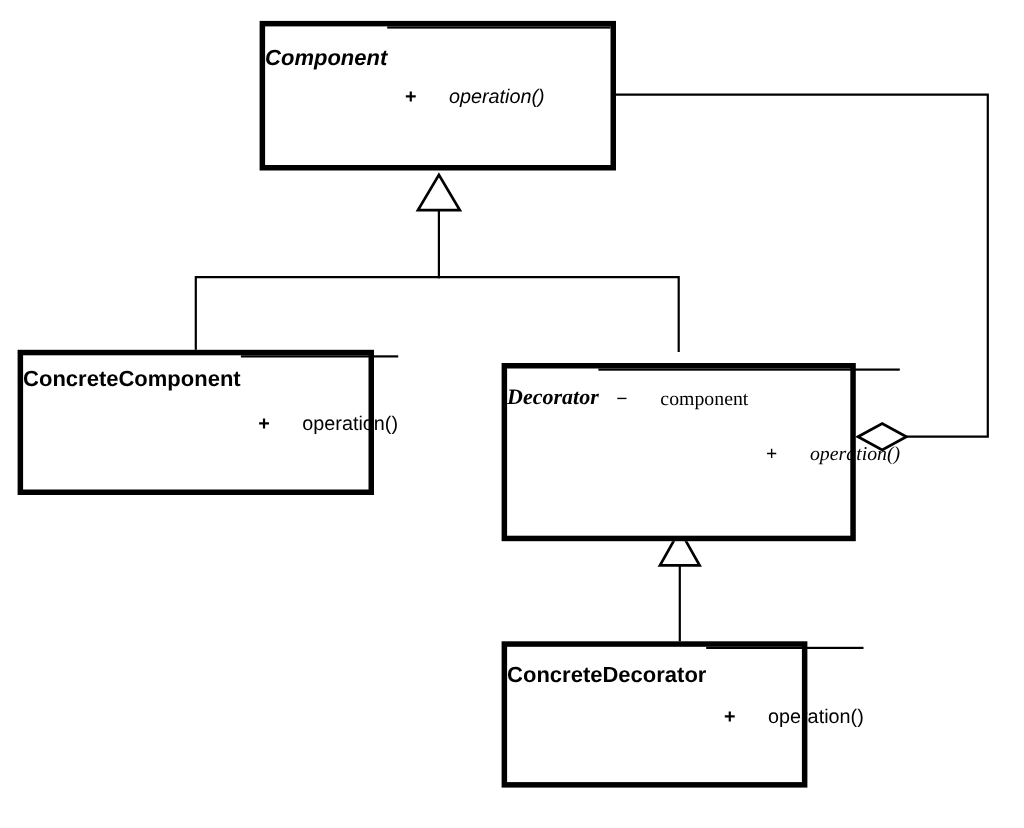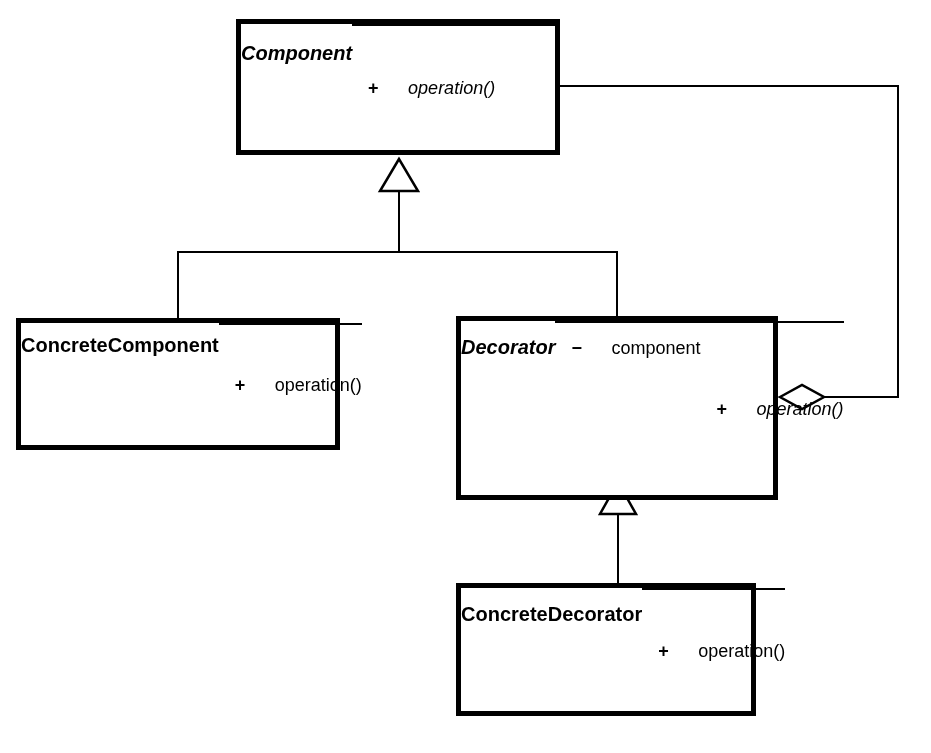--- a/index.html
+++ b/index.html
@@ -48,26 +48,26 @@
   #box-component          { left: 236px; top: 19px;  width: 324px; height: 136px; }
   #box-component .title   { height: 58px; }
   #box-component .attrs   { height: 21px; }
   #box-component .ops     { flex: 1; }
 
   #box-concrete-component { left: 16px;  top: 318px; width: 324px; height: 132px; }
   #box-concrete-component .title { height: 44px; }
   #box-concrete-component .attrs { height: 22px; }
   #box-concrete-component .ops   { flex: 1; }
 
-  #box-decorator          { left: 456px; top: 316px; width: 322px; height: 184px; }
+  #box-decorator          { left: 456px; top: 330px; width: 322px; height: 162px; font-family: Liberation Serif, serif; }
   #box-decorator .title   { height: 52px; }
   #box-decorator .attrs   { height: 52px; }
   #box-decorator .ops     { flex: 1; }
 
-  #box-concrete-decorator { left: 456px; top: 583px; width: 300px; height: 133px; }
+  #box-concrete-decorator { left: 456px; top: 583px; width: 278px; height: 133px; }
   #box-concrete-decorator .title { height: 52px; }
   #box-concrete-decorator .attrs { height: 22px; }
   #box-concrete-decorator .ops   { flex: 1; }
 </style>
 </head>
 <body>
 
 <div class="canvas">
 
   <svg class="connectors" width="931" height="753" viewBox="0 0 931 753">

